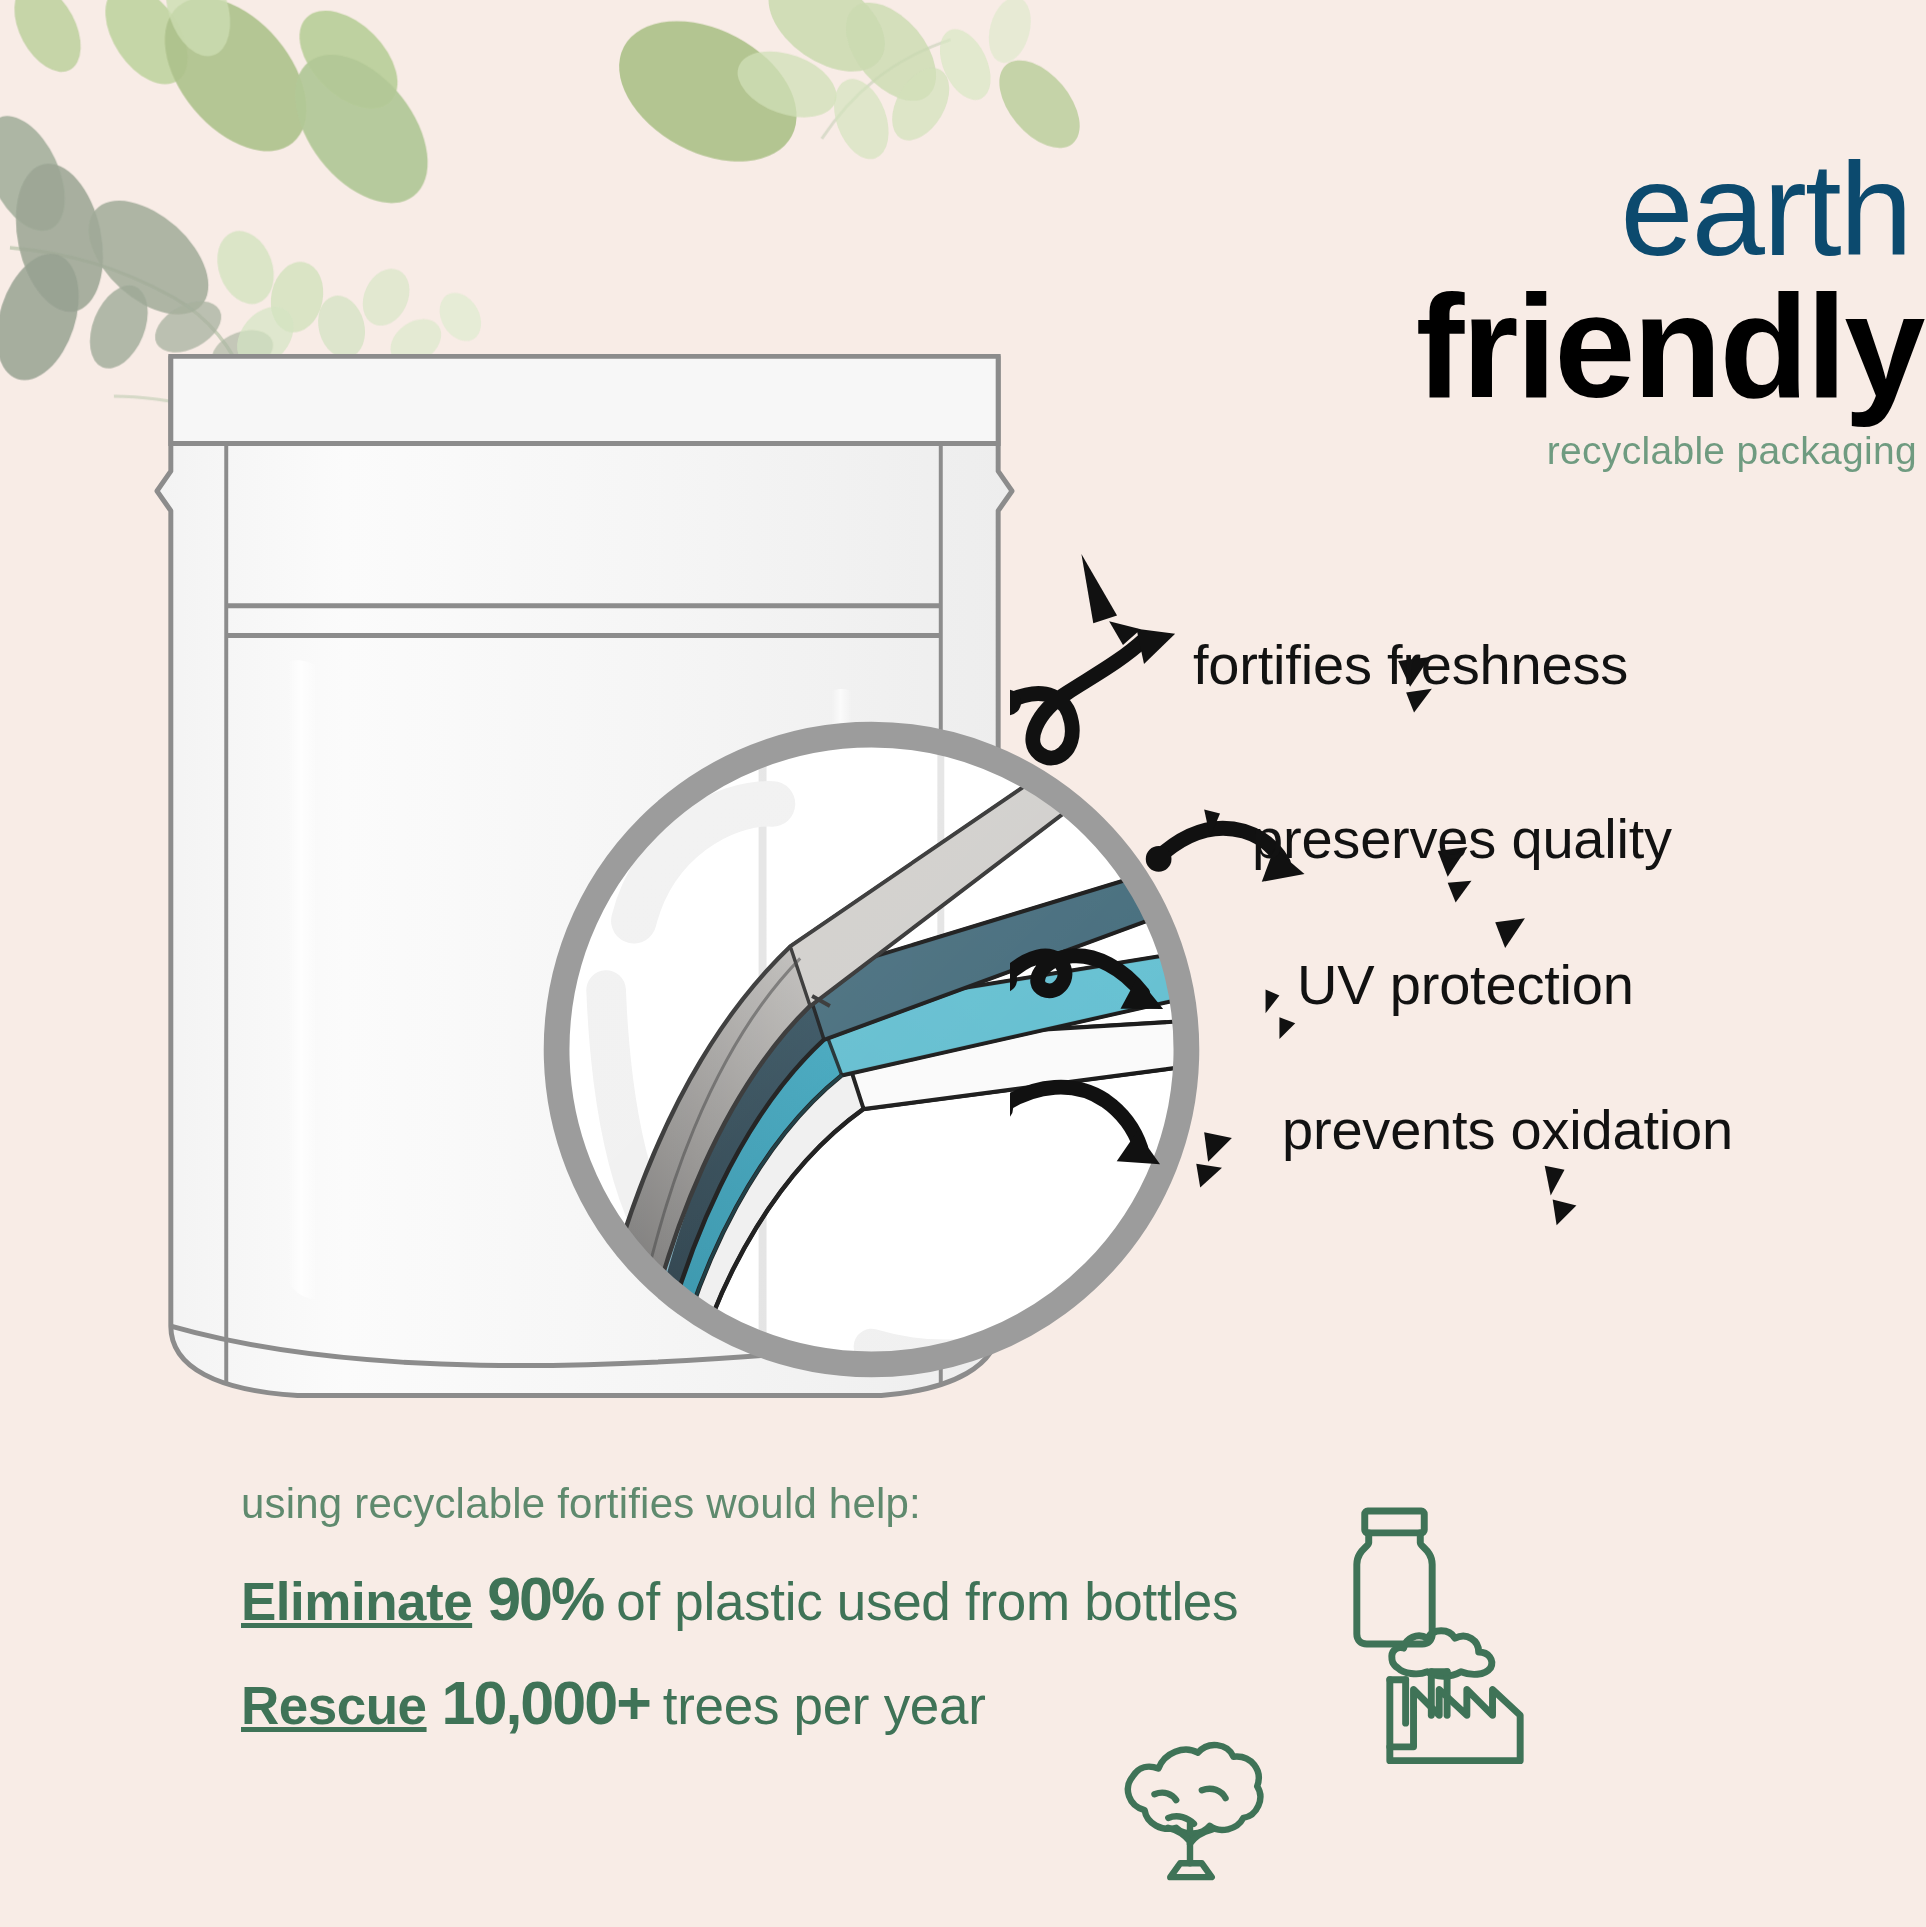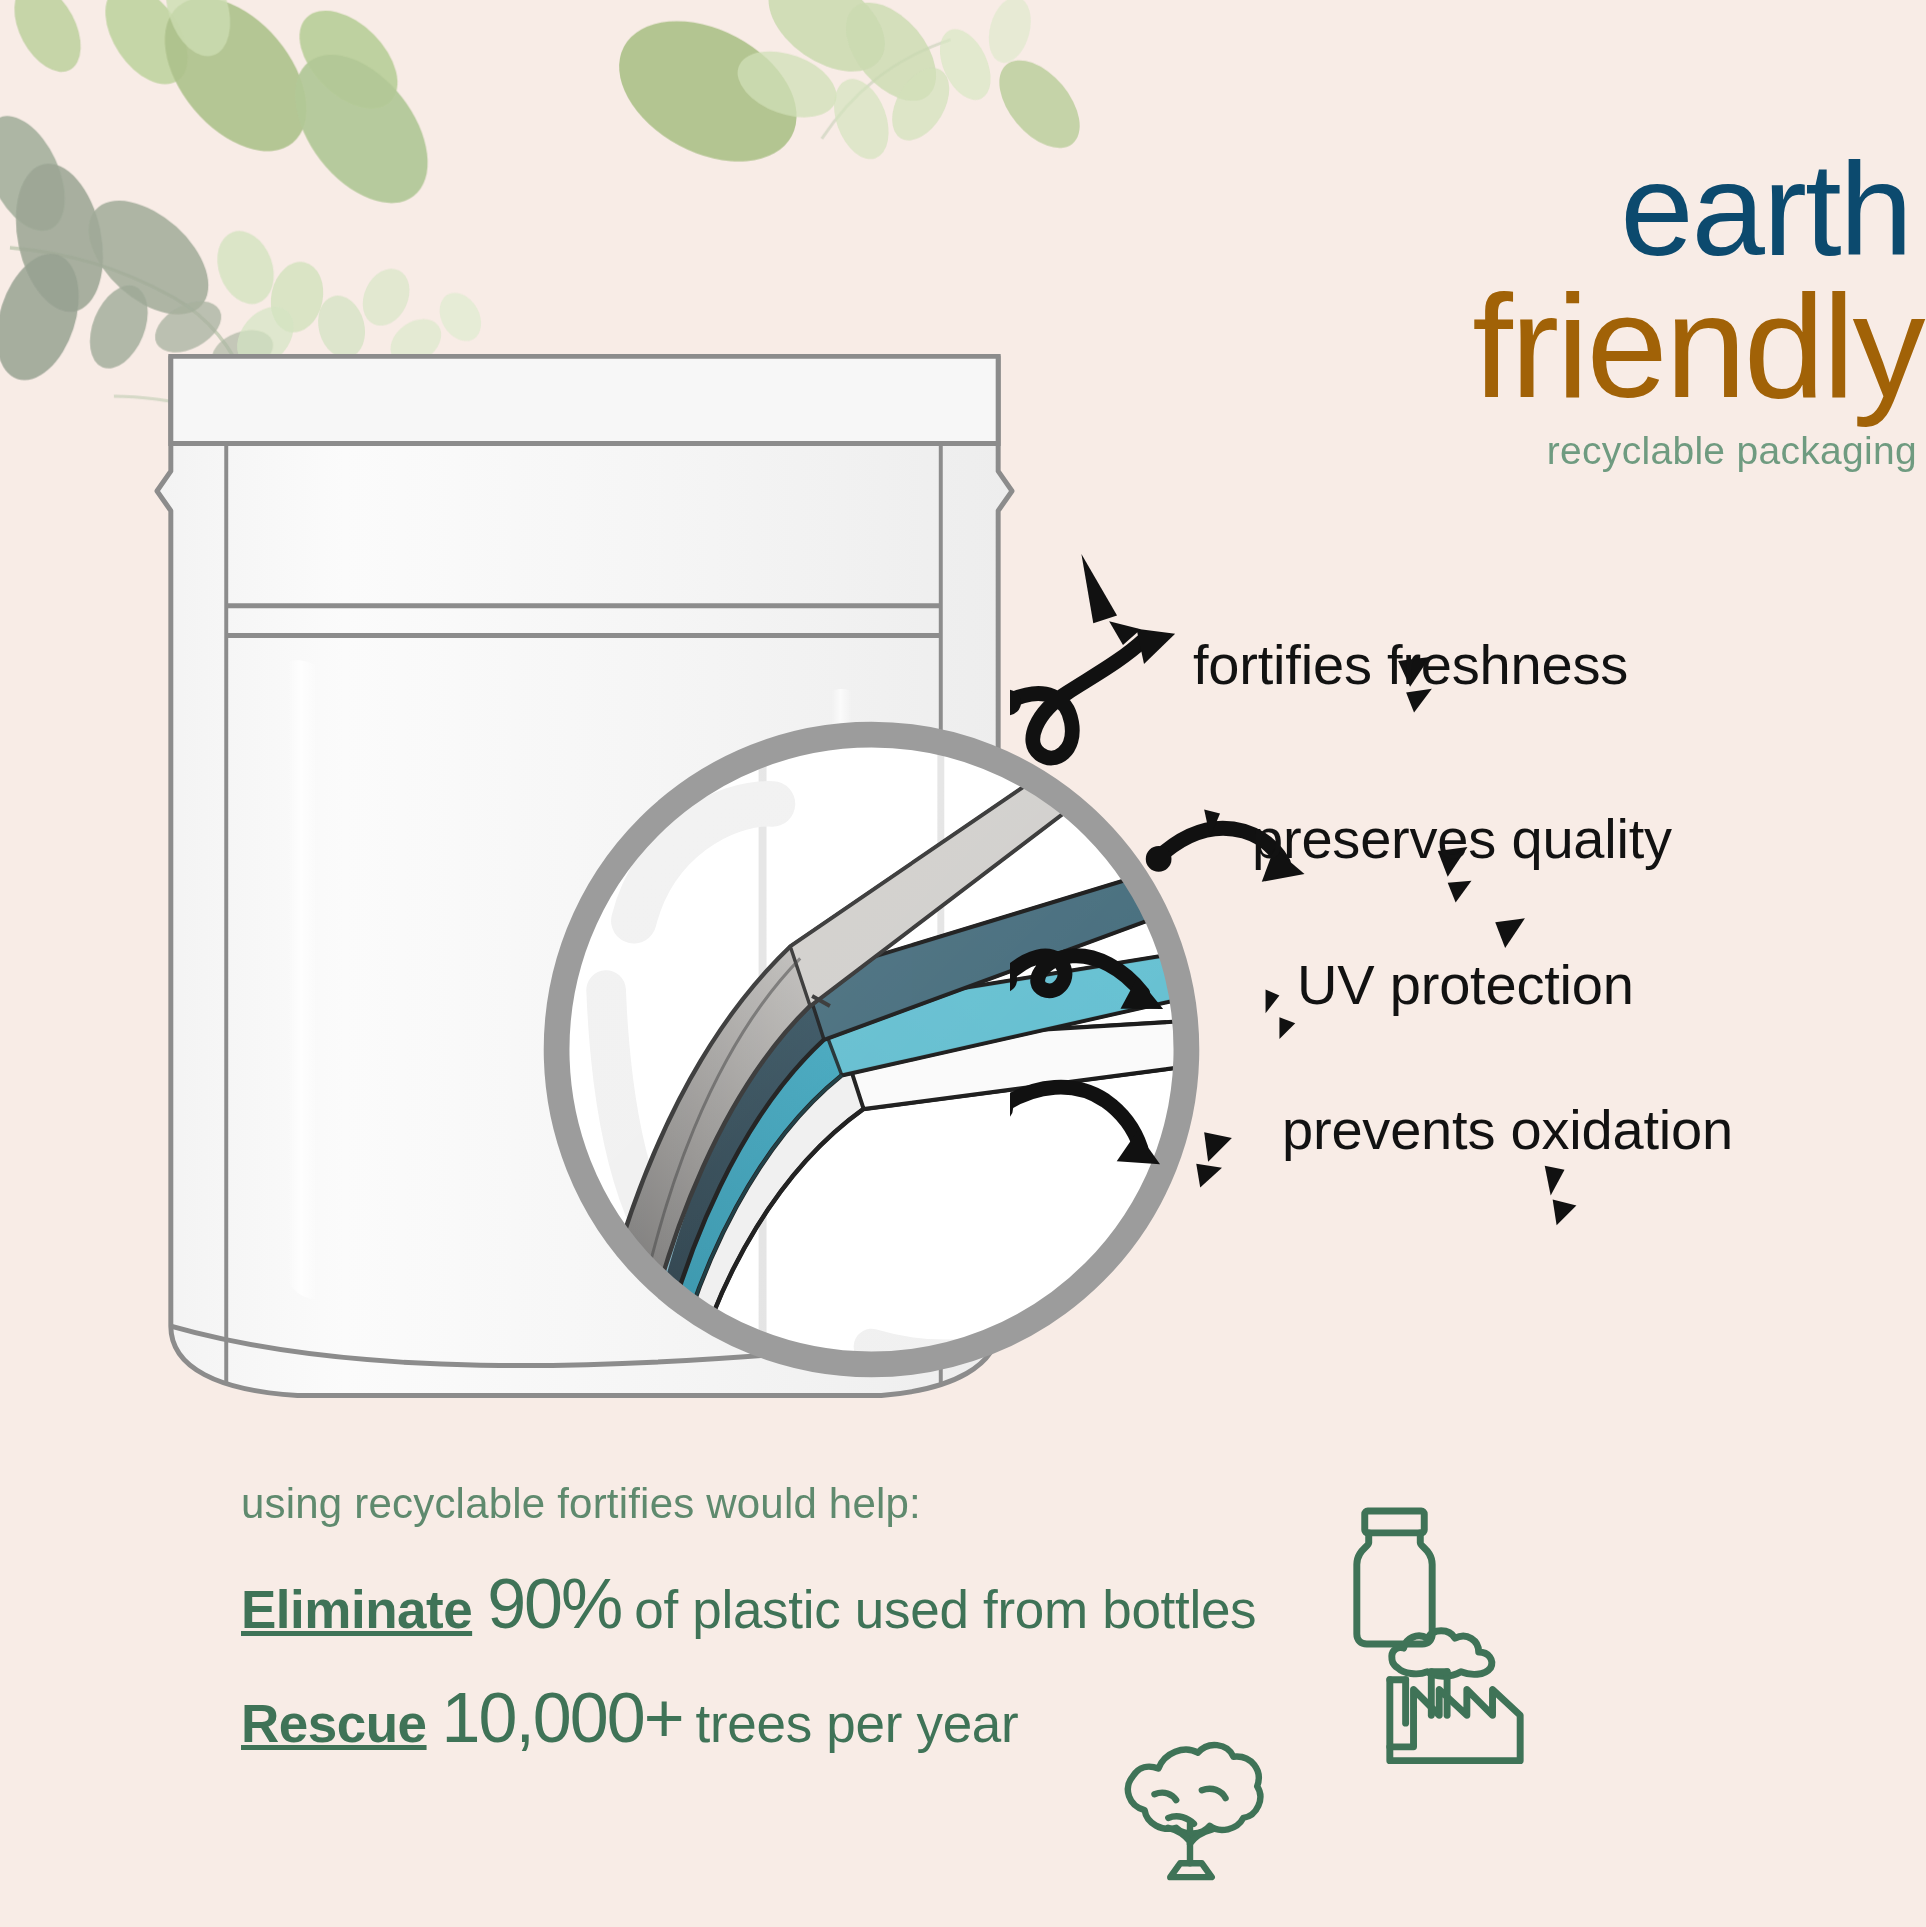--- a/index.html
+++ b/index.html
@@ -54,22 +54,22 @@
     line-height: 0.93;
     font-weight: 400;
     color: #0c4a6e;
     letter-spacing: -2px;
     padding-right: 12px;
   }
   #headline-friendly {
     display: block;
     font-size: 146px;
     line-height: 0.95;
-    font-weight: 400;
-    color: #a16207;
+    font-weight: 700;
+    color: #000000;
     letter-spacing: -2.5px;
     margin-top: 6px;
   }
   #headline-sub {
     display: block;
     font-size: 39px;
     line-height: 1.1;
     font-weight: 400;
     color: #6f9b80;
     letter-spacing: 0.3px;
@@ -94,22 +94,22 @@
     white-space: nowrap;
   }
   .stat-verb {
     font-size: 53px;
     font-weight: 700;
     letter-spacing: -0.5px;
     margin-right: 15px;
     text-decoration: underline;
   }
   .stat-value {
-    font-size: 70px;
-    font-weight: 400;
+    font-size: 61px;
+    font-weight: 700;
     letter-spacing: -2px;
     margin-right: 13px;
   }
   .stat-tail {
     font-size: 53px;
     font-weight: 400;
     letter-spacing: -0.3px;
   }
 
   

